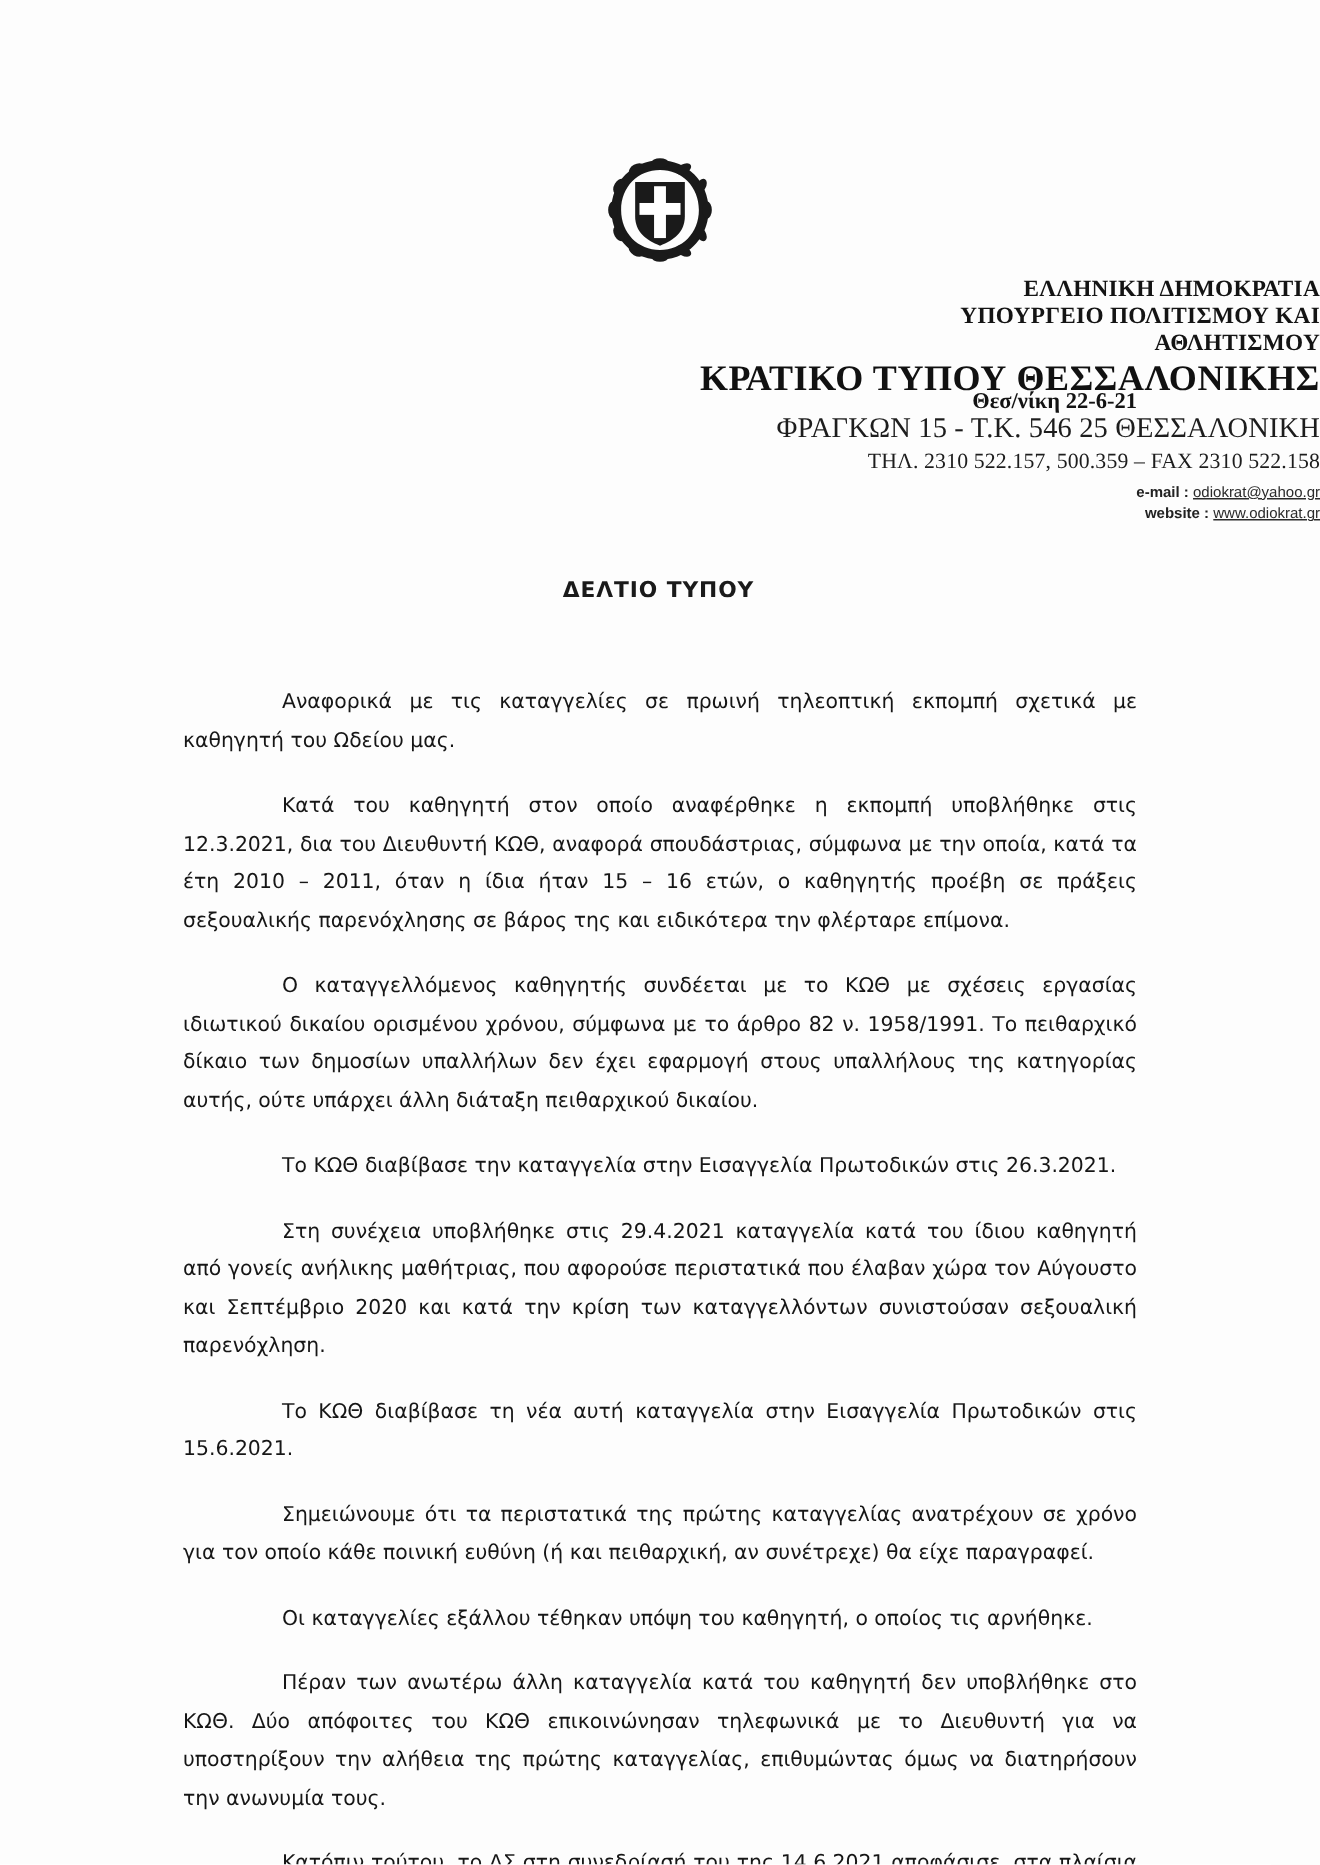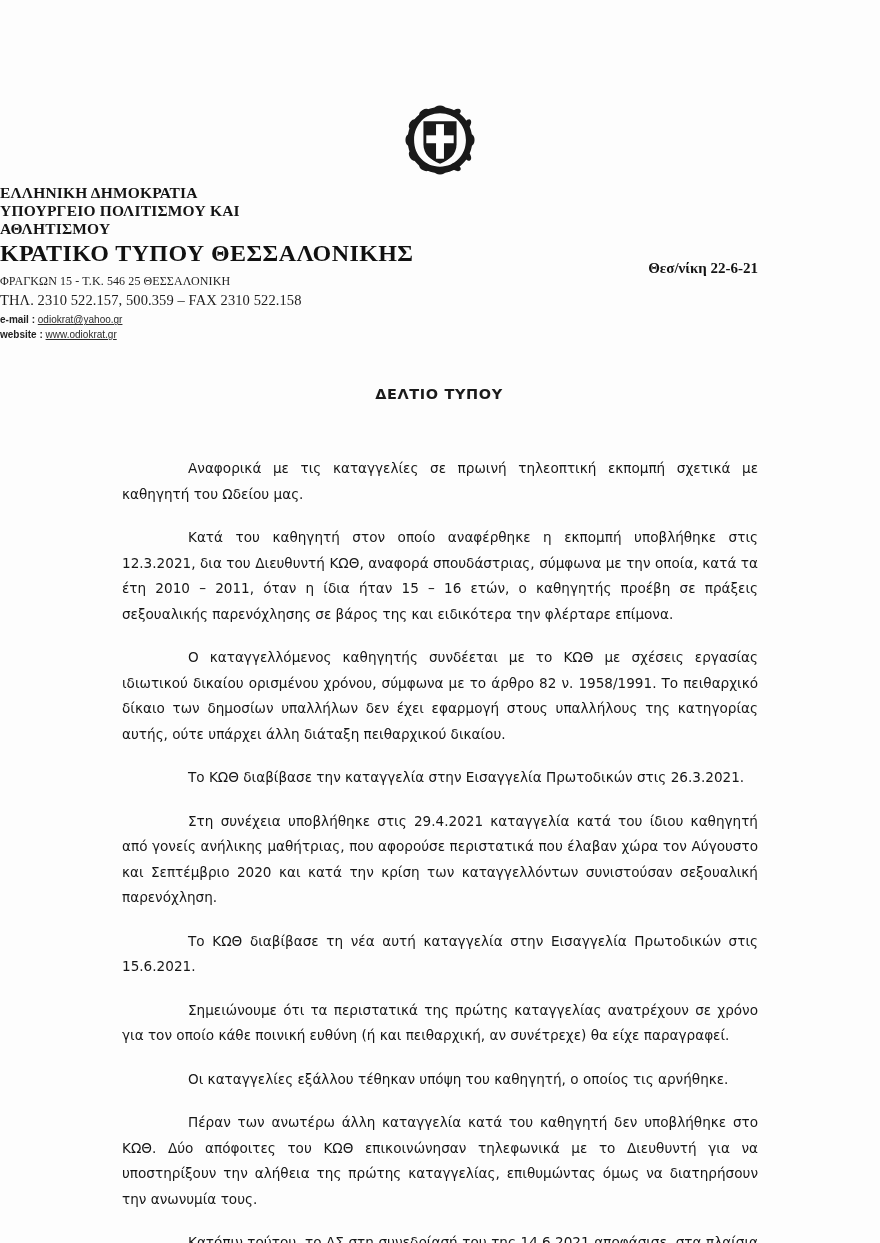--- a/index.html
+++ b/index.html
@@ -34,21 +34,21 @@
     height: 72px;
     display: block;
   }
 
   
   .letterhead {
     position: absolute;
     left: 0;
     right: 0;
     top: 184px;
-    text-align: left;
+    text-align: right;
     line-height: 1.16;
   }
   .lh-line {
     font-family: "Liberation Serif", "DejaVu Serif", serif;
     font-weight: bold;
     font-size: 15.5px;
     letter-spacing: 0.2px;
     color: #141414;
     white-space: nowrap;
   }
@@ -56,21 +56,21 @@
     font-family: "Liberation Serif", "DejaVu Serif", serif;
     font-weight: bold;
     font-size: 24px;
     letter-spacing: 0.4px;
     color: #111111;
     margin-top: 2px;
     white-space: nowrap;
   }
   .lh-addr {
     font-family: "Liberation Serif", "DejaVu Serif", serif;
-    font-size: 12px;
+    font-size: 19px;
     color: #1d1d1d;
     margin-top: 7px;
     letter-spacing: 0.1px;
     white-space: nowrap;
   }
   .lh-addr2 {
     font-family: "Liberation Serif", "DejaVu Serif", serif;
     font-size: 14.5px;
     color: #1d1d1d;
     margin-top: 3px;

